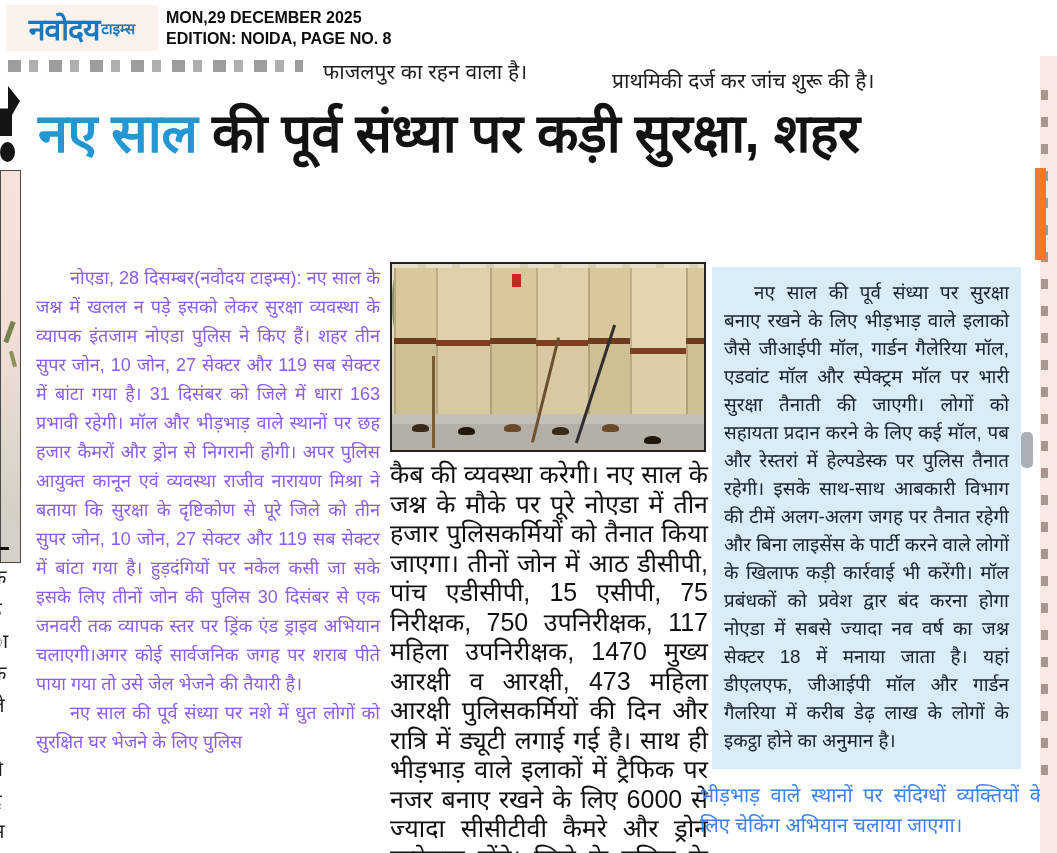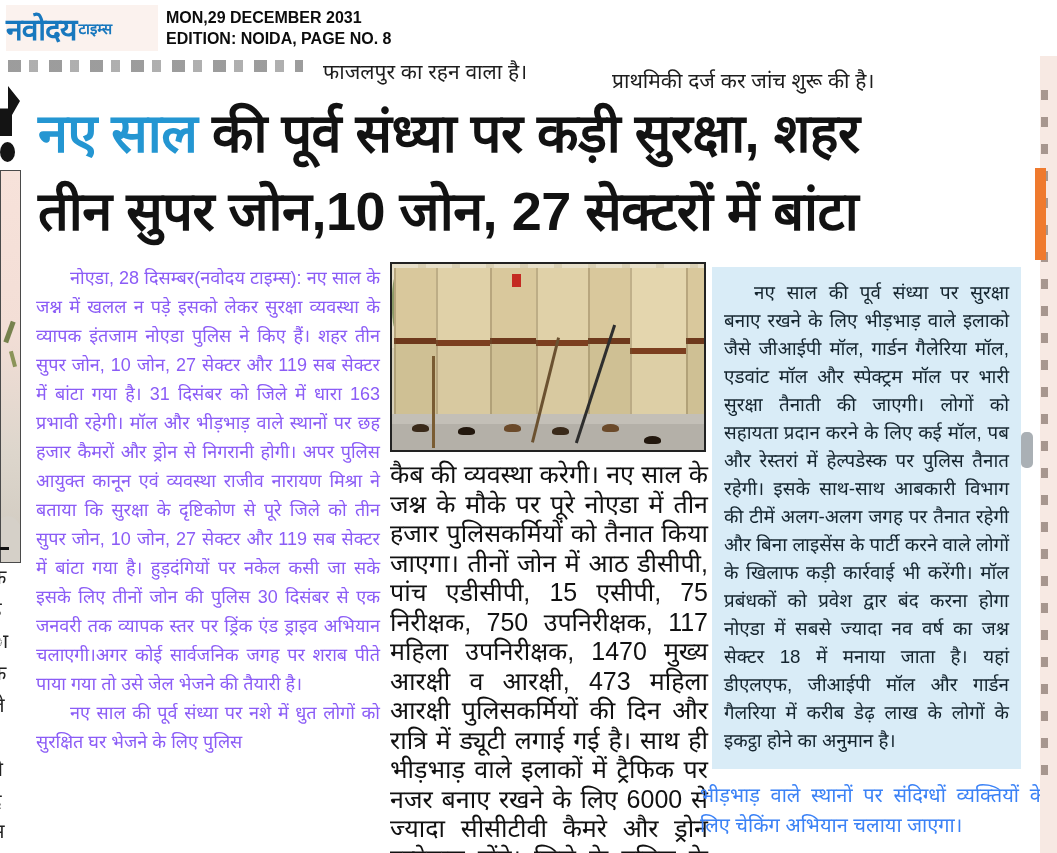--- a/index.html
+++ b/index.html
@@ -2,21 +2,21 @@
 <html><head>
 <meta charset="utf-8">
 <style>
   html,body{margin:0;padding:0;}
   body{font-family:"Liberation Sans",sans-serif;background:#ffffff;}
   .page{position:relative;width:1057px;height:853px;overflow:hidden;background:#ffffff;}
 
   
   .masthead{position:absolute;left:0;top:0;width:1057px;height:56px;background:#ffffff;}
   .logo{position:absolute;left:6px;top:5px;width:152px;height:46px;background:#fbf2ee;
-        display:flex;align-items:center;justify-content:flex-start;}
+        display:flex;align-items:center;justify-content:center;}
   .logo-main{color:#1878be;font-weight:bold;font-size:30px;letter-spacing:-1px;}
   .logo-sub{color:#1878be;font-weight:bold;font-size:15px;margin-left:2px;}
   .dateblock{position:absolute;left:166px;top:7px;font-size:16px;font-weight:bold;
              color:#0c0c0c;line-height:21px;}
 
   
   .frag-left{position:absolute;left:8px;top:60px;width:295px;height:12px;opacity:.55;
     background:repeating-linear-gradient(90deg,#4c4c4c 0 13px,transparent 13px 21px,#6e6e6e 21px 30px,transparent 30px 41px);}
   .frag-center{position:absolute;left:323px;top:57px;font-size:21px;color:#1d1d1d;white-space:nowrap;}
   .frag-right{position:absolute;left:612px;top:66px;font-size:21px;color:#1d1d1d;white-space:nowrap;}
@@ -95,32 +95,31 @@
 <body>
 
 <div class="page">
 
   <header class="masthead">
     <div class="logo">
       <span class="logo-main">नवोदय</span>
       <span class="logo-sub">टाइम्स</span>
     </div>
     <div class="dateblock">
-      <div>MON,29 DECEMBER 2031</div>
+      <div>MON,29 DECEMBER 2025</div>
       <div>EDITION: NOIDA, PAGE NO. 8</div>
     </div>
   </header>
 
   <div class="frag-left"></div>
   <div class="frag-center">फाजलपुर का रहन वाला है।</div>
   <div class="frag-right">प्राथमिकी दर्ज कर जांच शुरू की है।</div>
 
   <h1 class="headline">
     <span class="hl-line"><span class="hl-blue">नए साल</span><span> की पूर्व संध्या पर कड़ी सुरक्षा, शहर</span></span>
-    <span class="hl-line">तीन सुपर जोन,10 जोन, 27 सेक्टरों में बांटा</span>
   </h1>
 
   <div class="col1">
     <p>नोएडा, 28 दिसम्बर(नवोदय टाइम्स): नए साल के जश्न में खलल न पड़े इसको लेकर सुरक्षा व्यवस्था के व्यापक इंतजाम नोएडा पुलिस ने किए हैं। शहर तीन सुपर जोन, 10 जोन, 27 सेक्टर और 119 सब सेक्टर में बांटा गया है। 31 दिसंबर को जिले में धारा 163 प्रभावी रहेगी। मॉल और भीड़भाड़ वाले स्थानों पर छह हजार कैमरों और ड्रोन से निगरानी होगी। अपर पुलिस आयुक्त कानून एवं व्यवस्था राजीव नारायण मिश्रा ने बताया कि सुरक्षा के दृष्टिकोण से पूरे जिले को तीन सुपर जोन, 10 जोन, 27 सेक्टर और 119 सब सेक्टर में बांटा गया है। हुड़दंगियों पर नकेल कसी जा सके इसके लिए तीनों जोन की पुलिस 30 दिसंबर से एक जनवरी तक व्यापक स्तर पर ड्रिंक एंड ड्राइव अभियान चलाएगी।अगर कोई सार्वजनिक जगह पर शराब पीते  पाया गया तो उसे जेल भेजने की तैयारी है।</p>
     <p>नए साल की पूर्व संध्या पर नशे में धुत लोगों को सुरक्षित घर भेजने के लिए पुलिस</p>
   </div>
 
   <div class="photo">
     <div class="photo-backrow"></div>
     <div class="foliage"></div>

